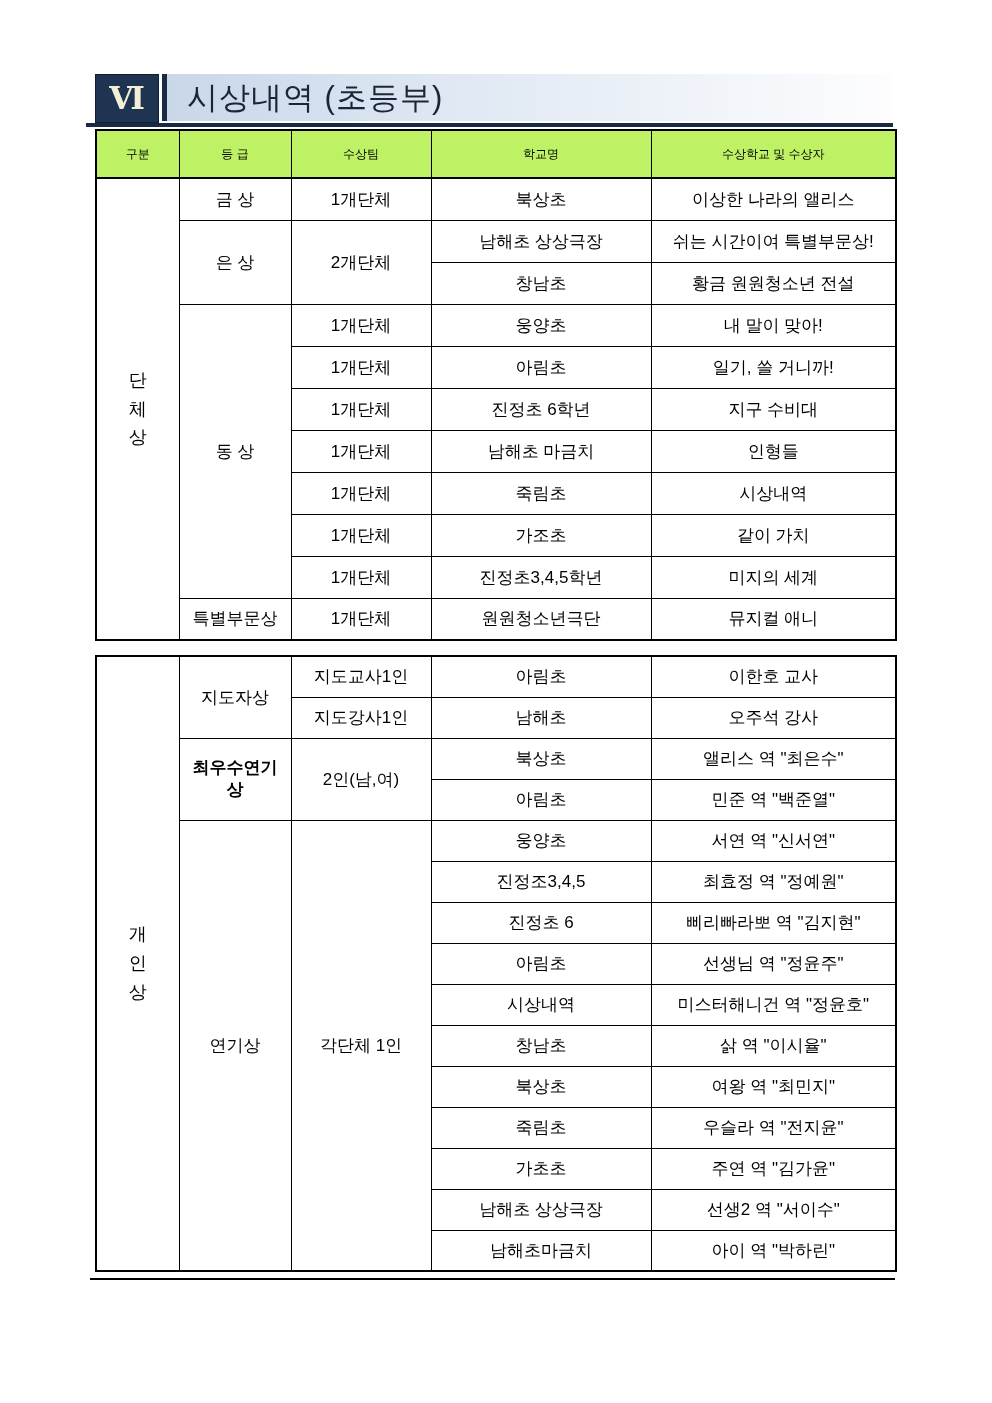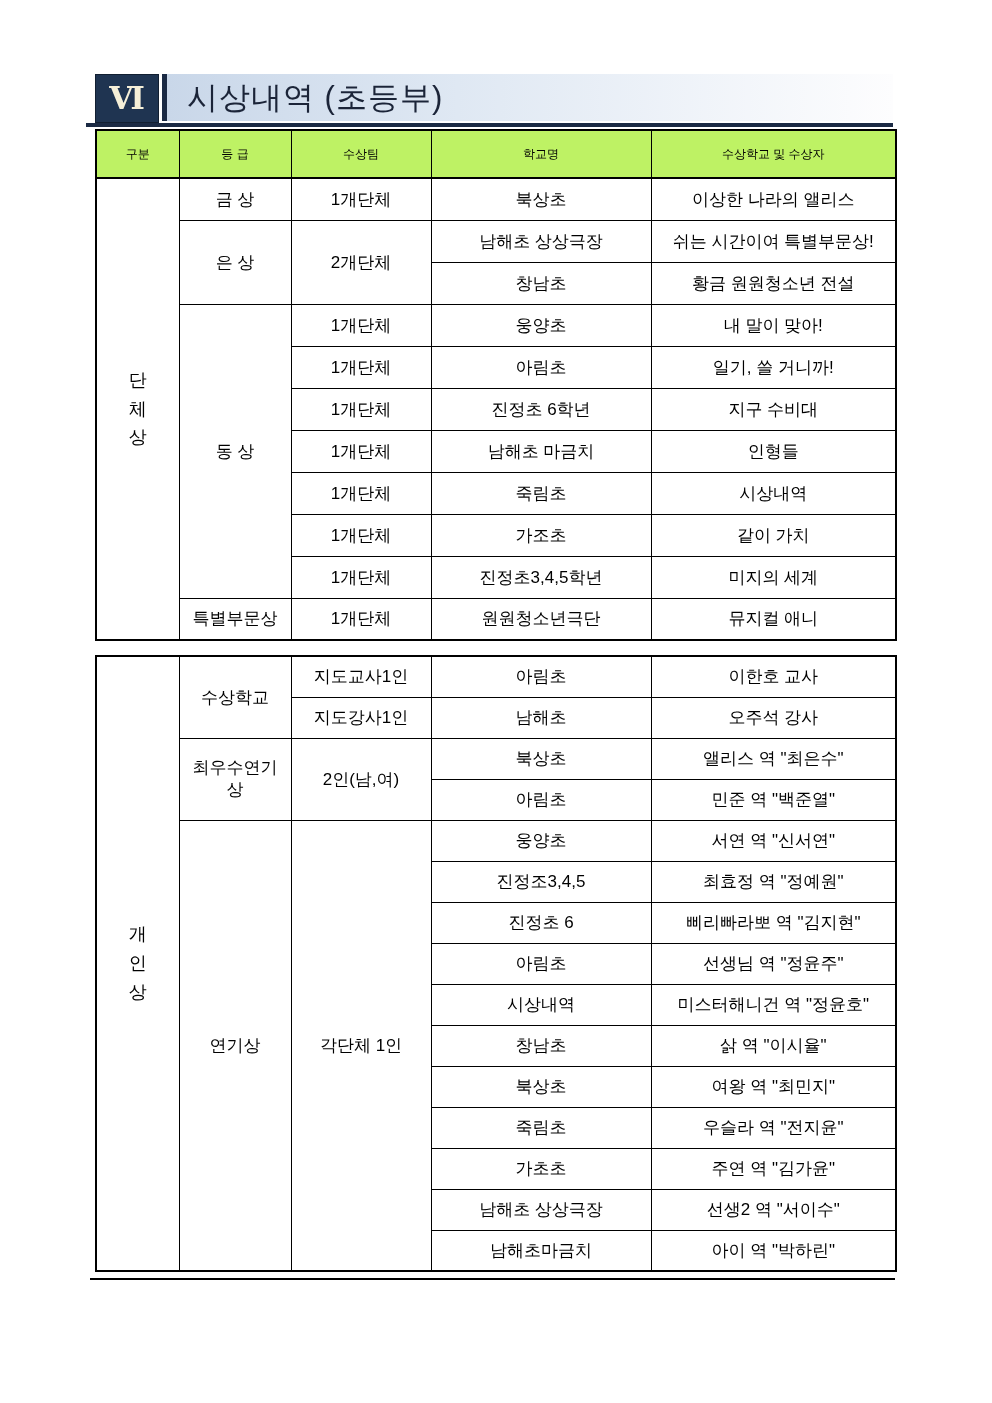--- a/index.html
+++ b/index.html
@@ -45,21 +45,21 @@
   table.tbl1 tr.head td {
     background:#bef264; font-size:12px; border-bottom:2px solid #000;
   }
   table.tbl2 tr { height:41px; }
 
   .vtext {
     display:inline-block; width:1.15em; word-break:break-all;
     line-height:1.6; font-size:18px; 
   }
   .grade-wrap {
-    display:inline-block; max-width:95px; word-break:break-all; line-height:1.3;
+    display:inline-block; max-width:95px; word-break:break-all; line-height:1.3;font-weight:bold;
   }
   .bottom-rule {
     position:absolute; left:90px; top:1278px; width:805px; height:2px; background:#000;
   }
 </style>
 </head>
 <body>
 
 <div class="page">
 
@@ -156,21 +156,21 @@
       <colgroup>
         <col style="width:83px">
           <col style="width:112px">
           <col style="width:140px">
         <col style="width:220px">
           <col style="width:245px">
       </colgroup>
       <tbody>
           <tr>
         <td rowspan="15"><span class="vtext">개인상</span></td>
-        <td rowspan="2">수상학교</td>
+        <td rowspan="2">지도자상</td>
         <td>지도교사1인</td>
         <td>아림초</td>
         <td>이한호 교사</td>
       </tr>
       <tr>
         <td>지도강사1인</td>
         <td>남해초</td>
         <td>오주석 강사</td>
       </tr>
       <tr>

